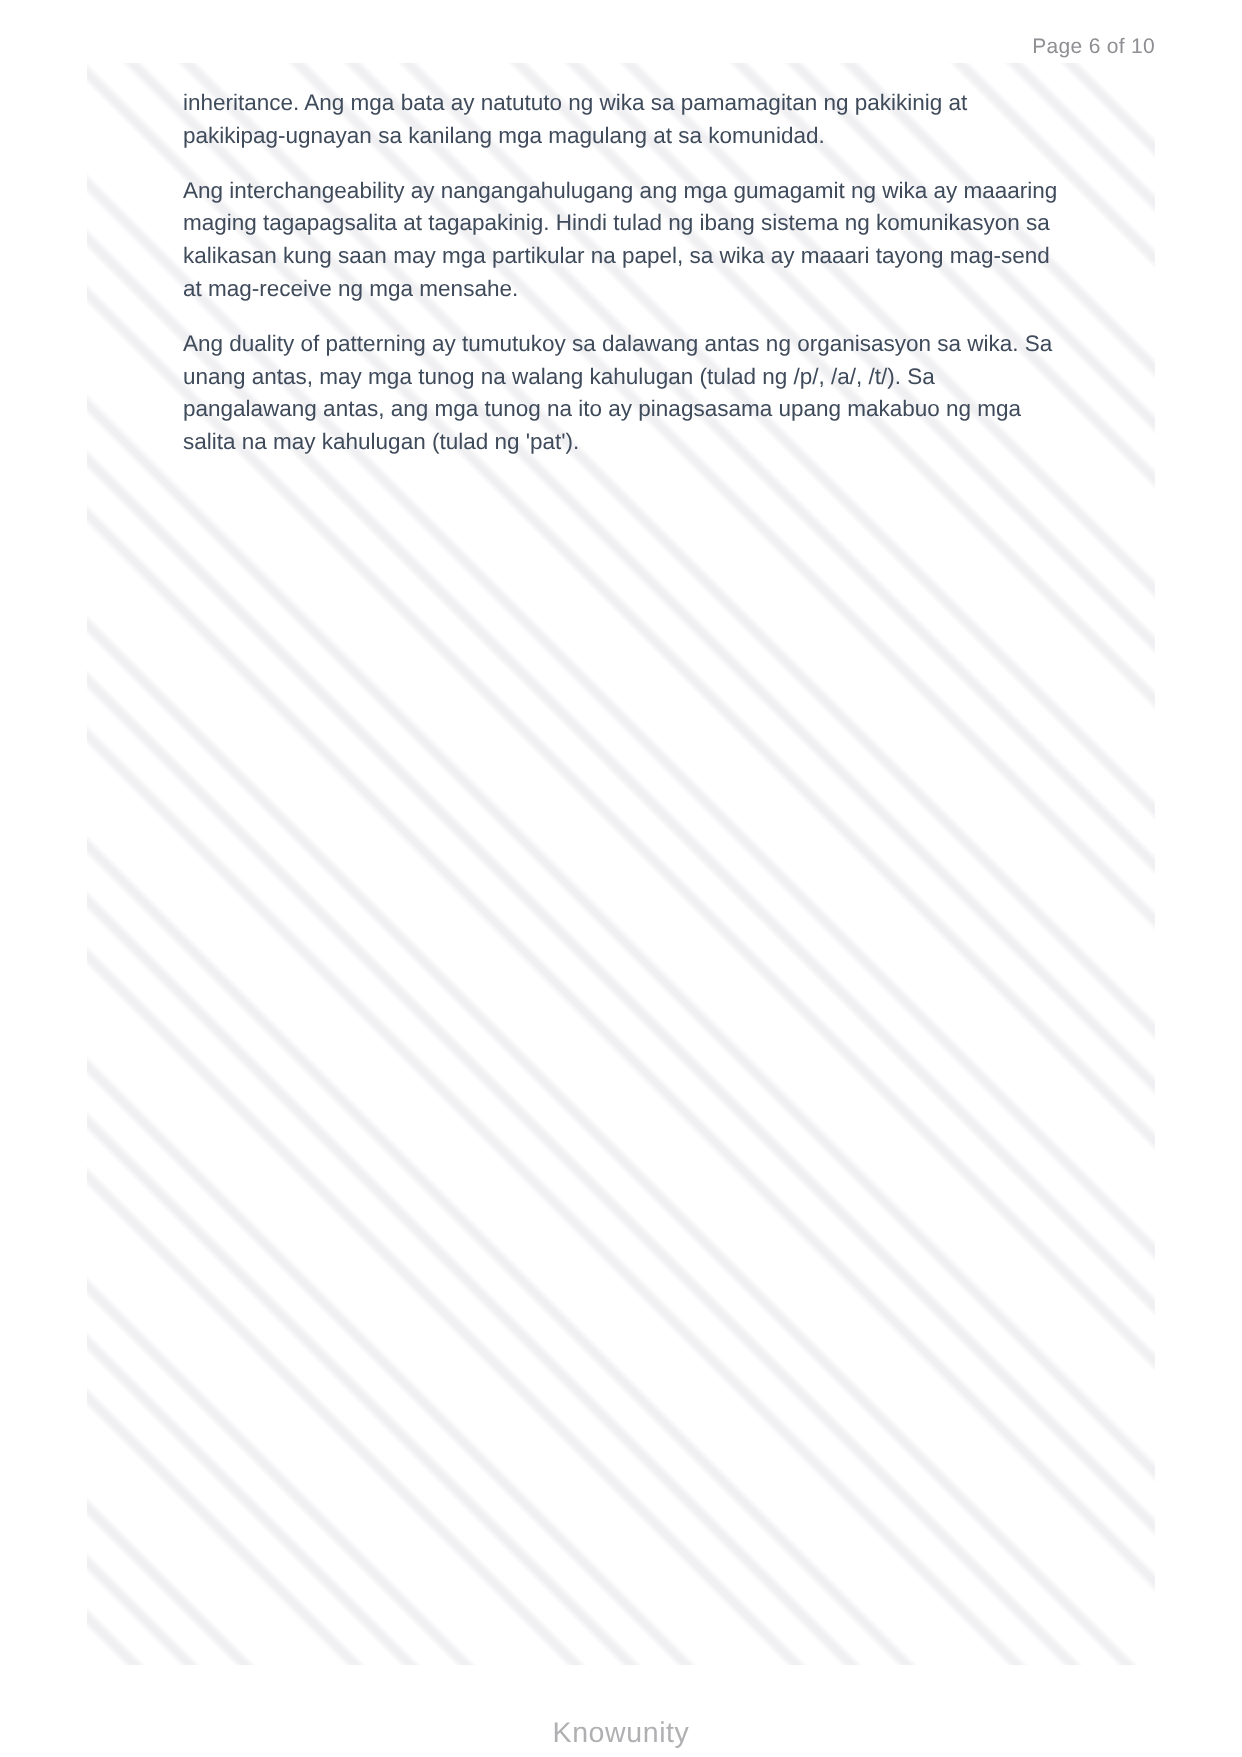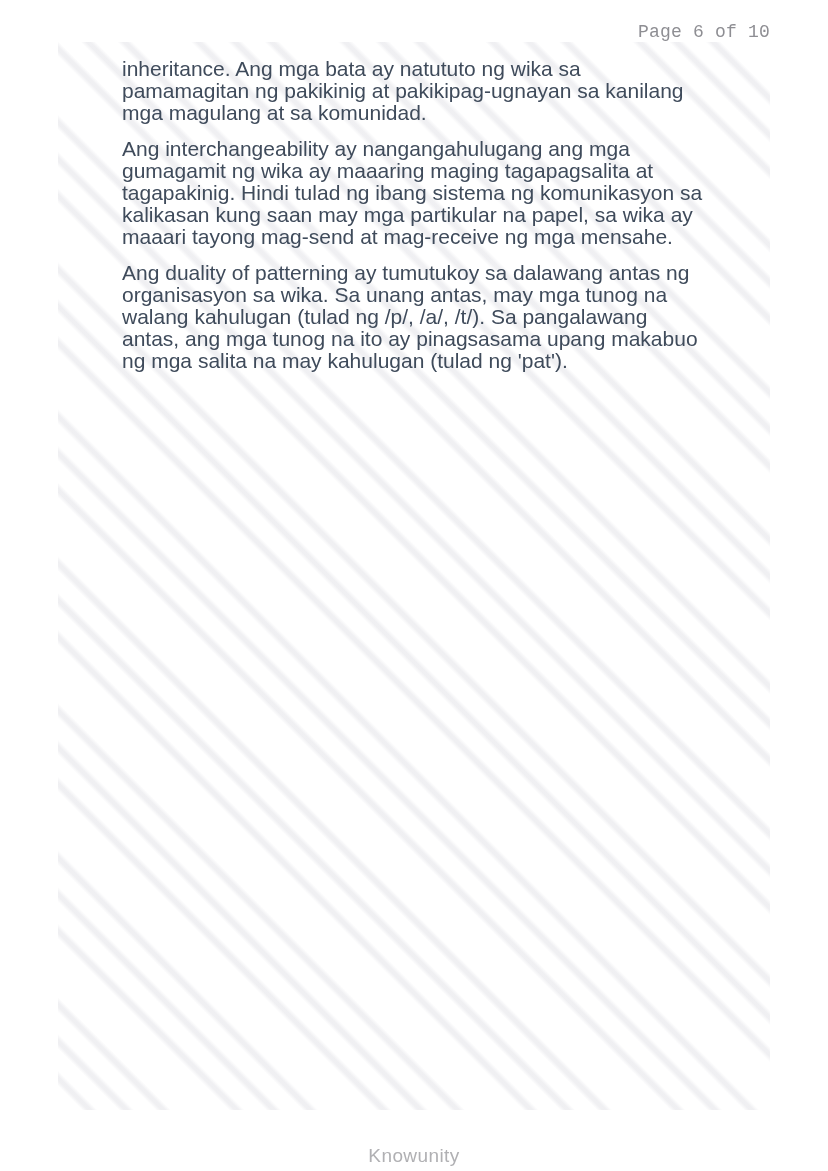--- a/index.html
+++ b/index.html
@@ -37,33 +37,33 @@
       rgba(186,186,198,0)   80px,
       rgba(186,186,198,0)  104px
     );
     pointer-events: none;
   }
 
   .page-number {
     position: absolute;
     top: 22px;
     right: 58px;
-    font-family: Liberation Mono, monospace;
-    font-size: 18px;
+    font-family: Liberation Sans, sans-serif;
+    font-size: 14px;
     color: #8e8e93;
     letter-spacing: 0.2px;
   }
 
   .doc-body {
     position: absolute;
     left: 122px;
     top: 58px;
     width: 584px;
     color: #3f4b5b;
-    font-size: 21px;
+    font-size: 15px;
     line-height: 21.8px;
   }
   .doc-body p { margin: 0 0 15px 0; }
 
   .footer-brand {
     position: absolute;
     left: 0;
     right: 0;
     top: 1145px;
     text-align: center;

